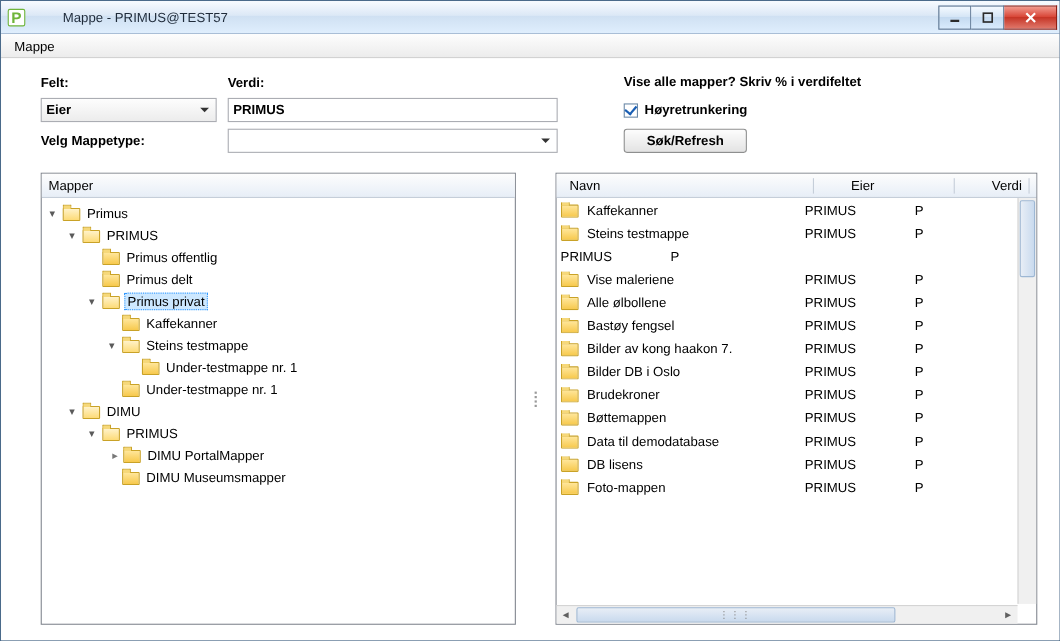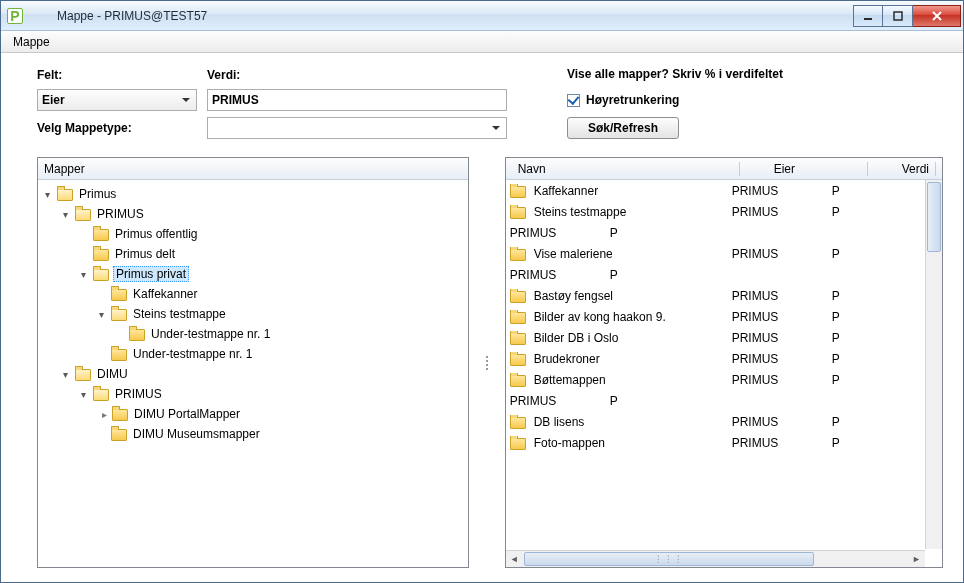--- a/index.html
+++ b/index.html
@@ -278,35 +278,39 @@
             </div>
             <div class="row">
               <div class="cell-name">
                 <span class="fld"></span>
                 <span>Vise maleriene</span>
               </div>
               <div class="cell-eier">PRIMUS</div>
               <div class="cell-type">P</div>
             </div>
             <div class="row">
+              <div class="cell-name">
+                <span class="fld"></span>
+                <span>Alle ølbollene</span>
+              </div>
               <div class="cell-eier">PRIMUS</div>
               <div class="cell-type">P</div>
             </div>
             <div class="row">
               <div class="cell-name">
                 <span class="fld"></span>
                 <span>Bastøy fengsel</span>
               </div>
               <div class="cell-eier">PRIMUS</div>
               <div class="cell-type">P</div>
             </div>
             <div class="row">
               <div class="cell-name">
                 <span class="fld"></span>
-                <span>Bilder av kong haakon 9.</span>
+                <span>Bilder av kong haakon 7.</span>
               </div>
               <div class="cell-eier">PRIMUS</div>
               <div class="cell-type">P</div>
             </div>
             <div class="row">
               <div class="cell-name">
                 <span class="fld"></span>
                 <span>Bilder DB i Oslo</span>
               </div>
               <div class="cell-eier">PRIMUS</div>
@@ -322,20 +326,24 @@
             </div>
             <div class="row">
               <div class="cell-name">
                 <span class="fld"></span>
                 <span>Bøttemappen</span>
               </div>
               <div class="cell-eier">PRIMUS</div>
               <div class="cell-type">P</div>
             </div>
             <div class="row">
+              <div class="cell-name">
+                <span class="fld"></span>
+                <span>Data til demodatabase</span>
+              </div>
               <div class="cell-eier">PRIMUS</div>
               <div class="cell-type">P</div>
             </div>
             <div class="row">
               <div class="cell-name">
                 <span class="fld"></span>
                 <span>DB lisens</span>
               </div>
               <div class="cell-eier">PRIMUS</div>
               <div class="cell-type">P</div>

